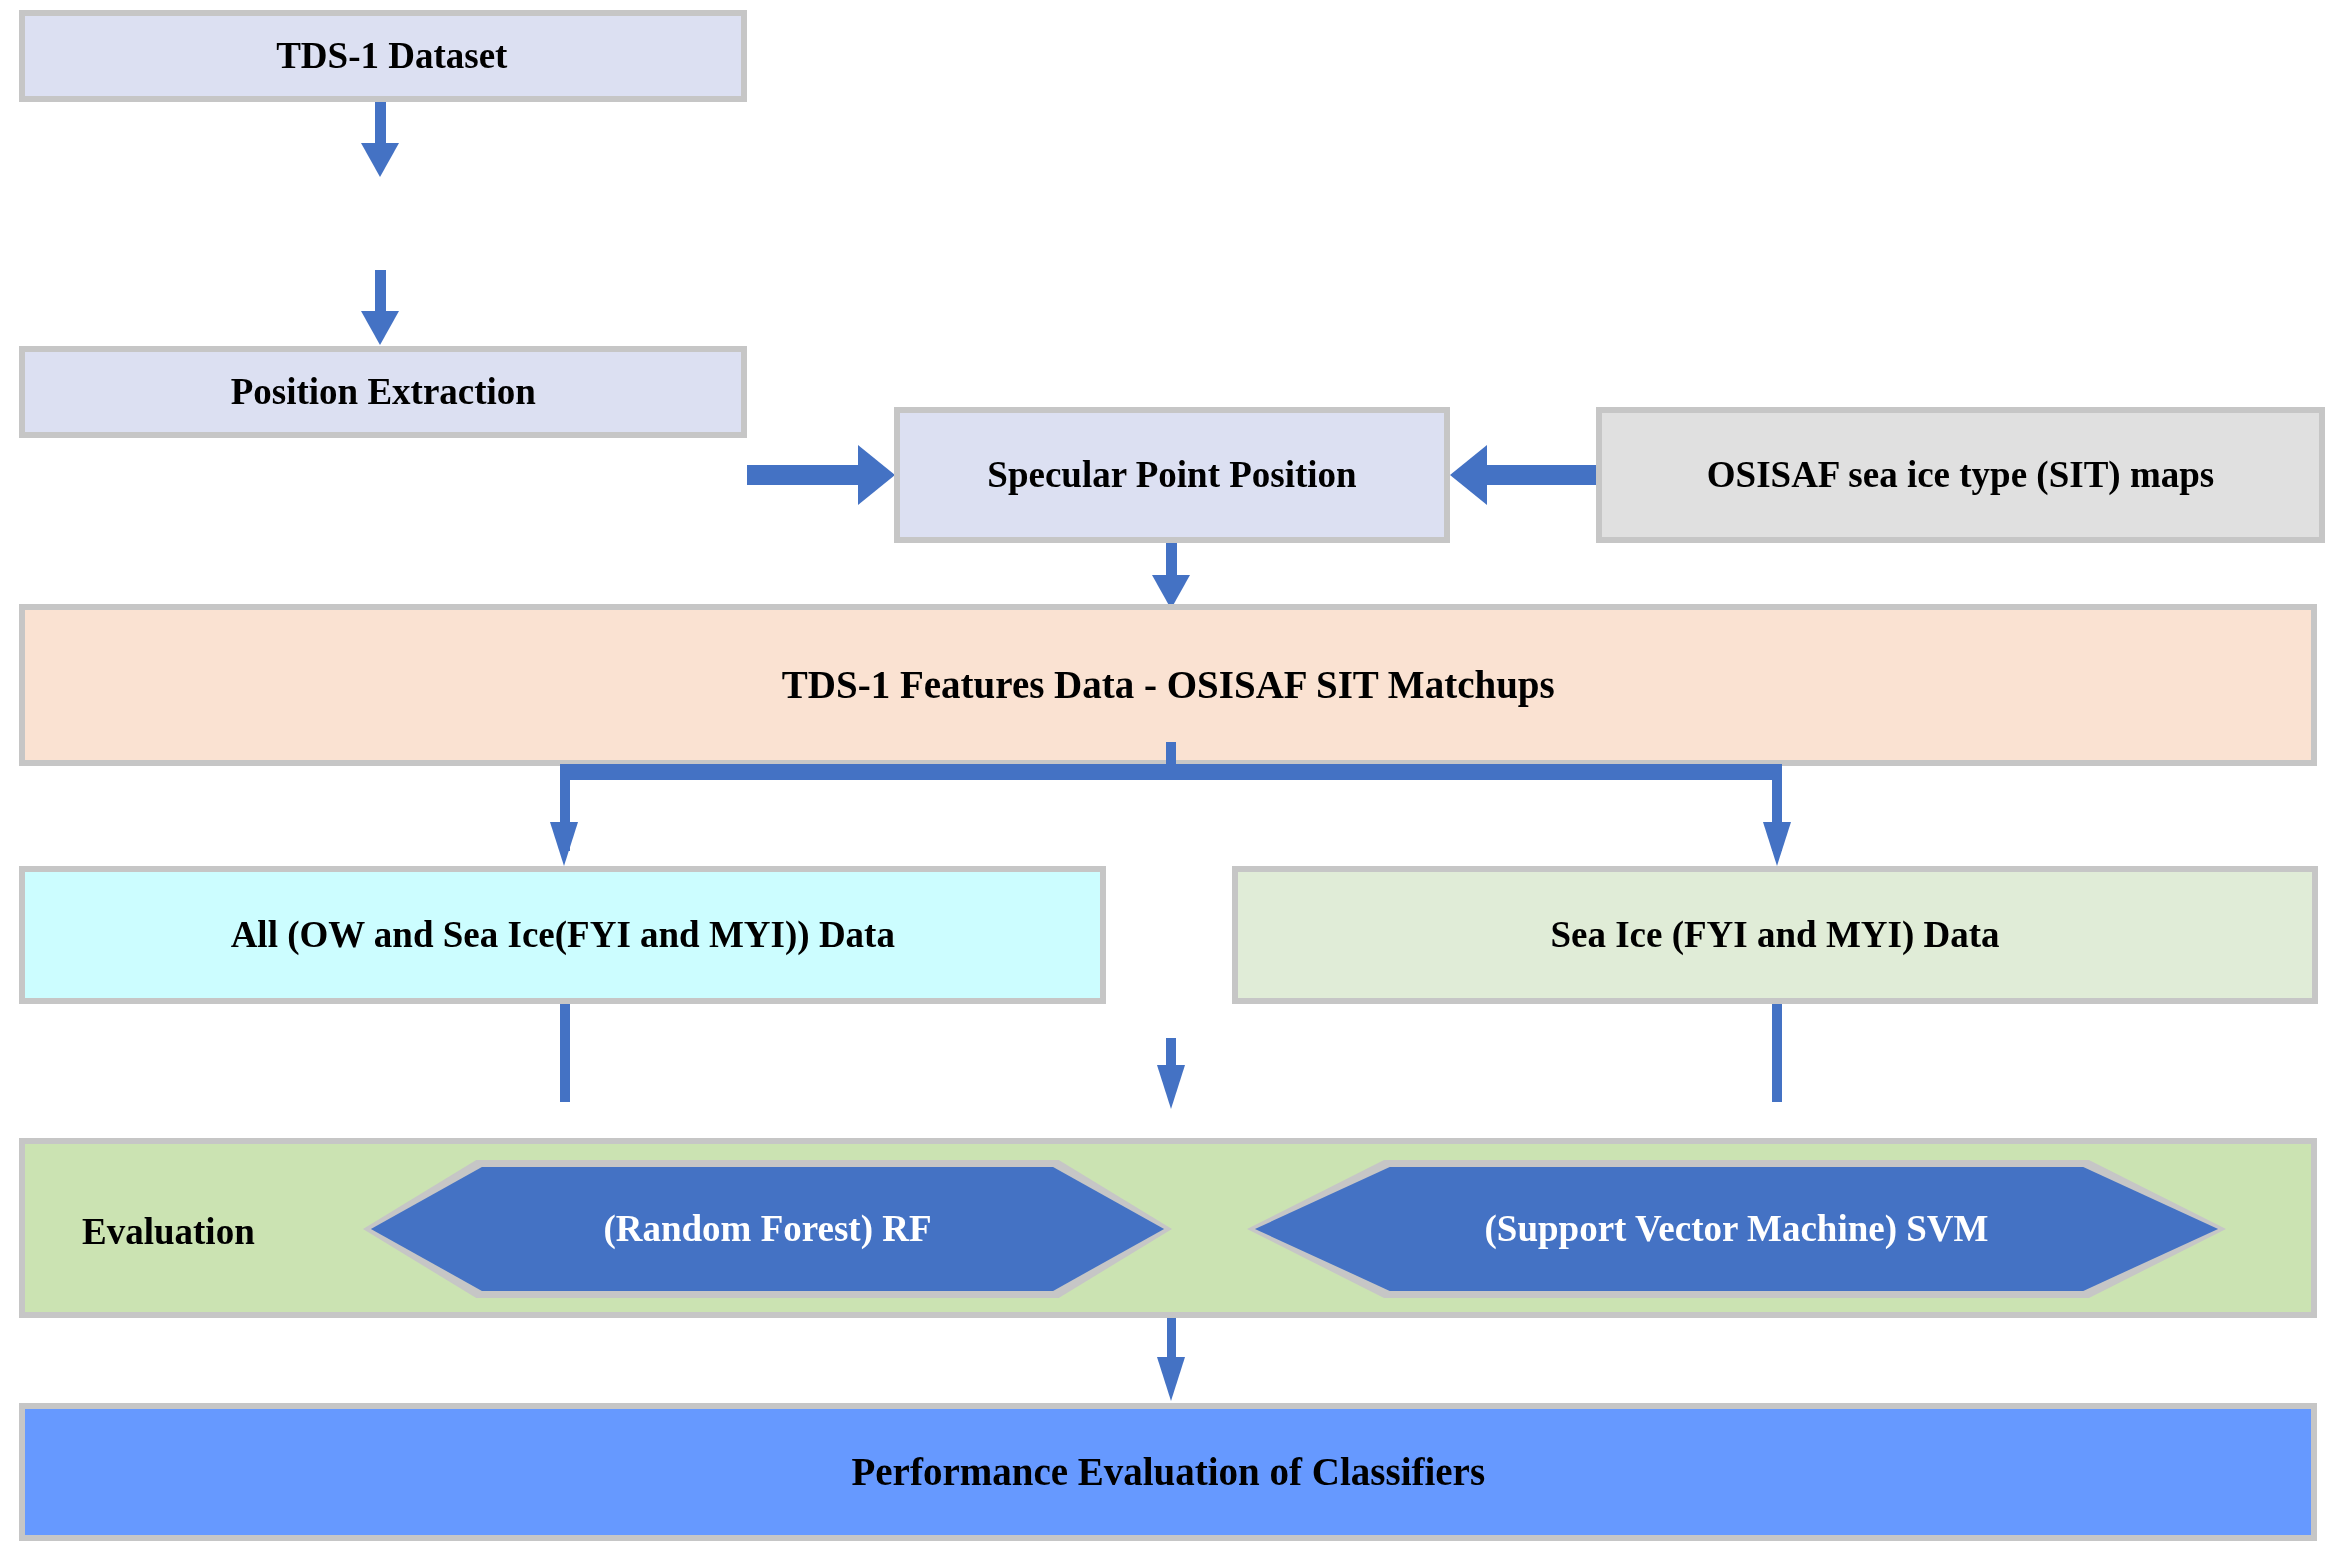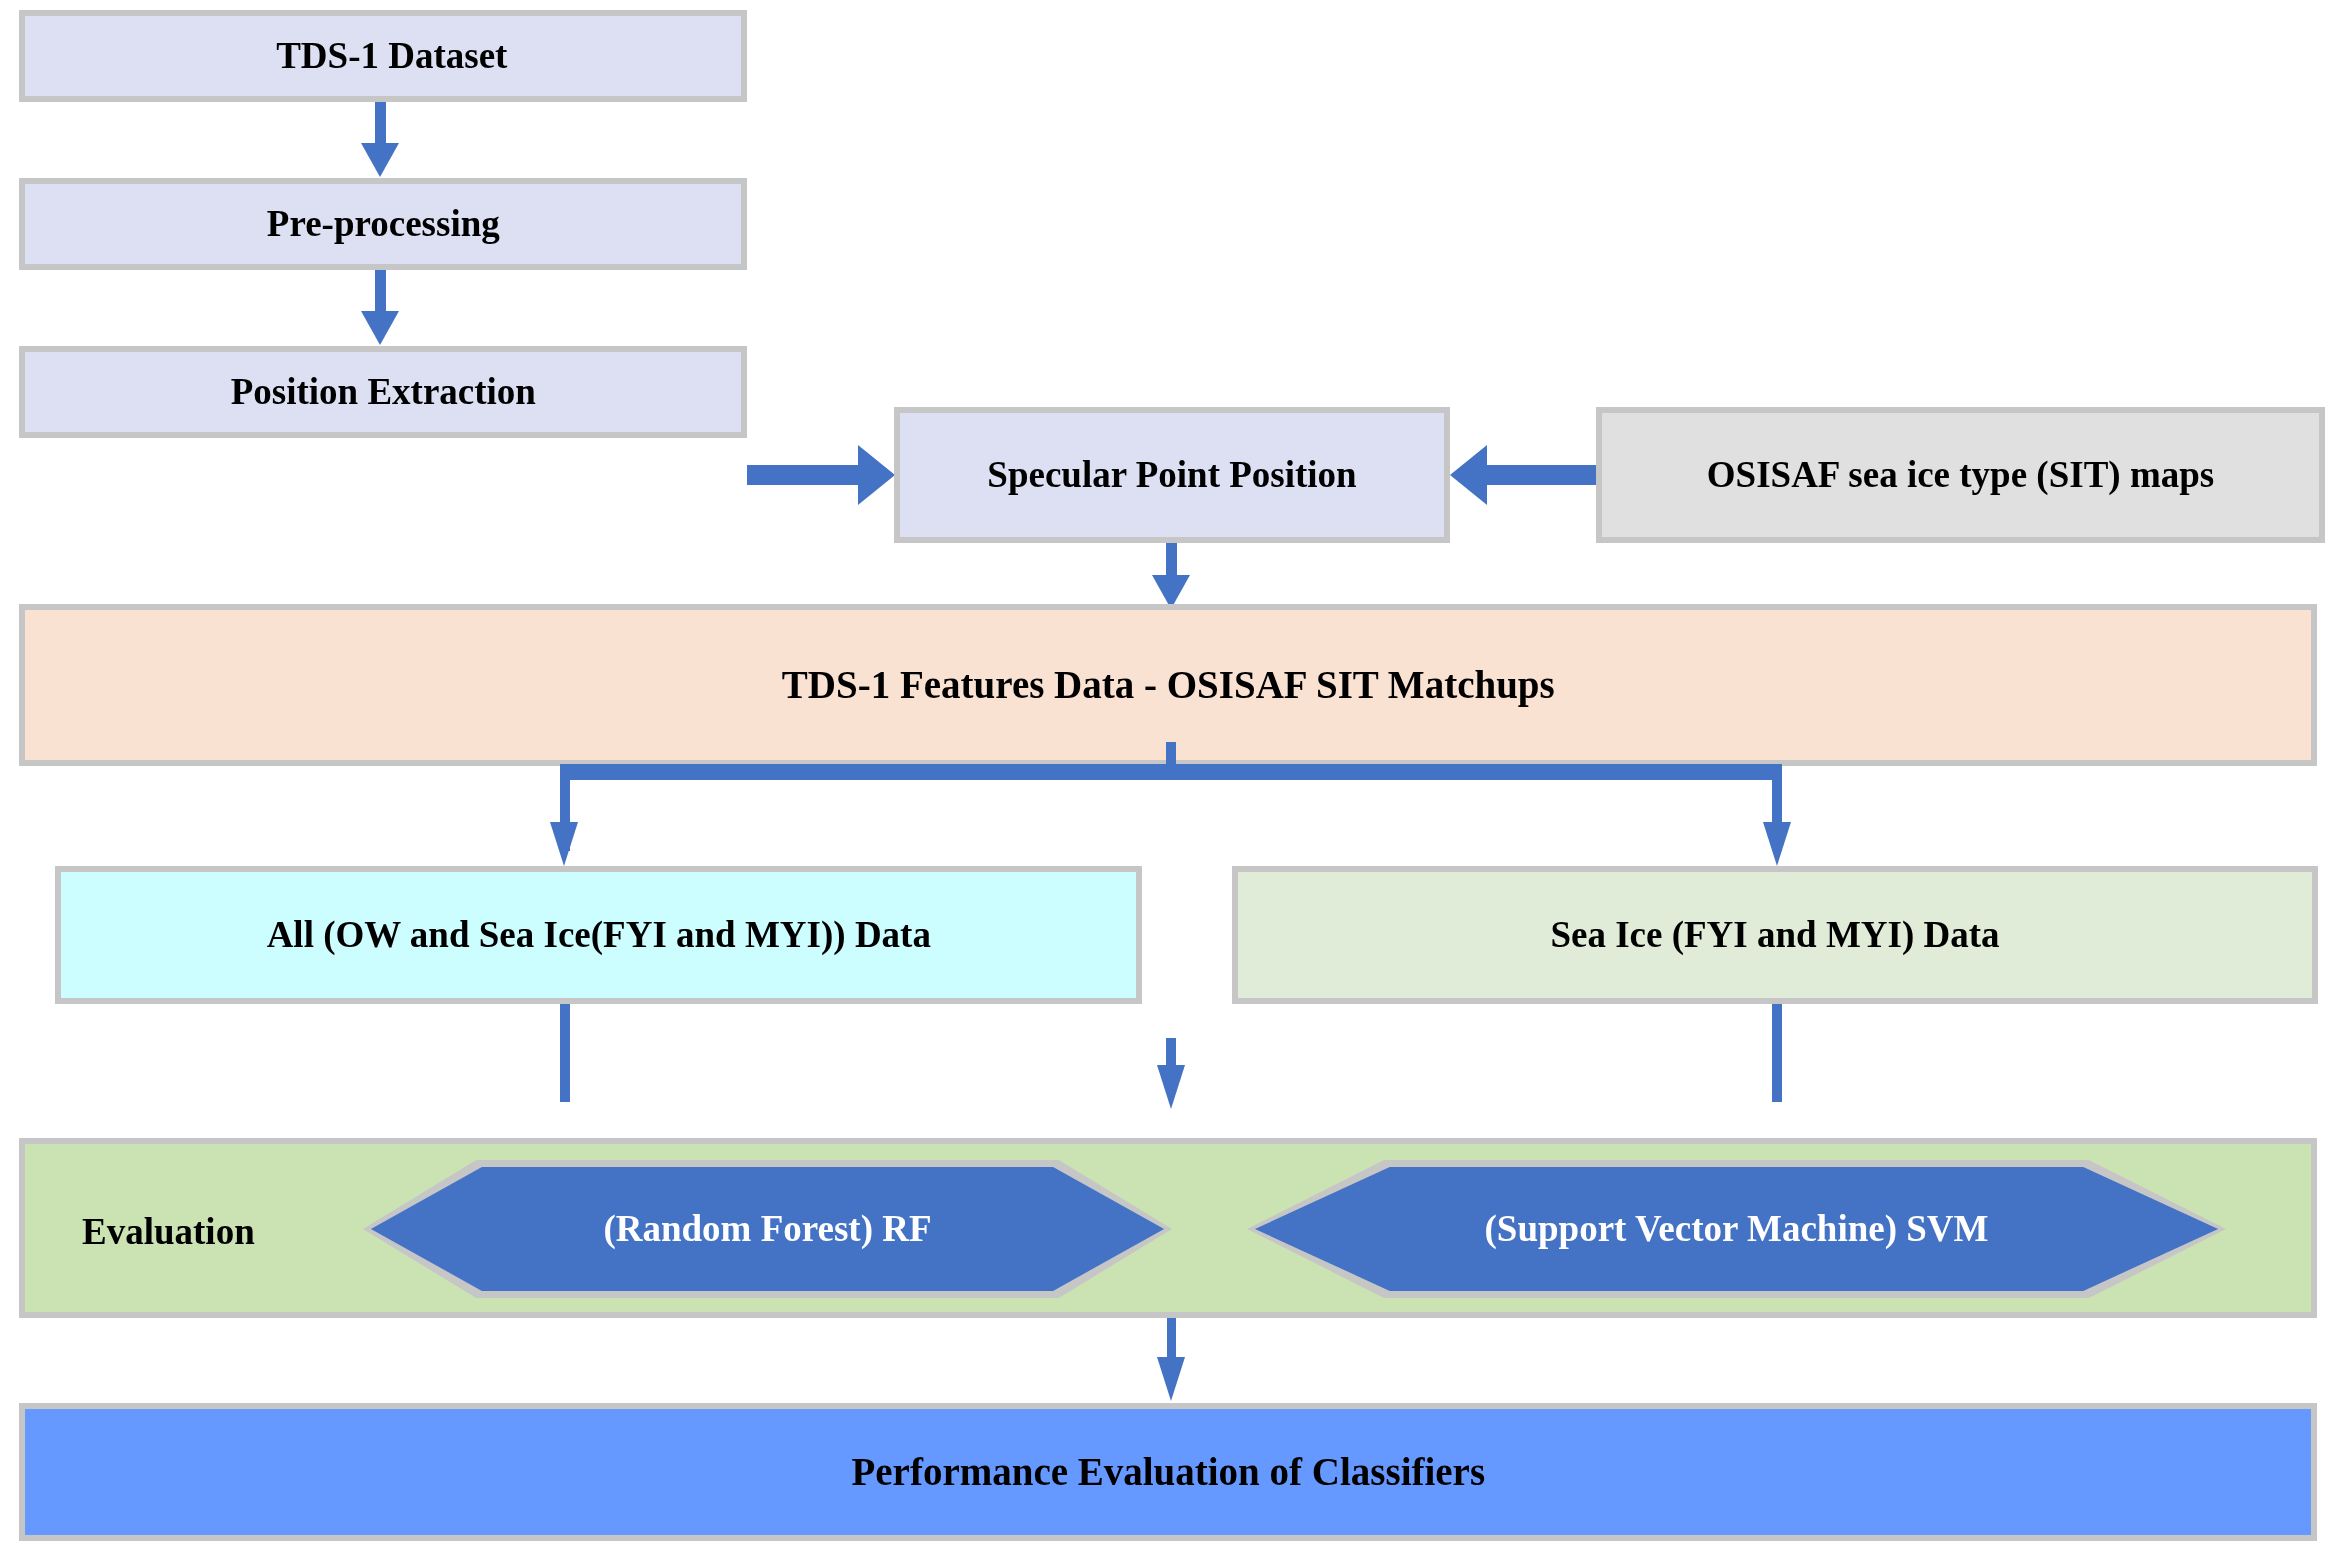--- a/index.html
+++ b/index.html
@@ -29,21 +29,21 @@
     line-height: 1.15;
   }
   .node-label {
     display: block;
     padding: 0 10px;
   }
   
   .fill-lavender { background: #dce0f2; }
   .fill-gray     { background: #e0e0e0; }
   .fill-peach    { background: #fae2d2; }
-  .fill-cyan     { background: #ccfdff; margin-left: 36px; }
+  .fill-cyan     { background: #ccfdff; }
   .fill-palegreen{ background: #e0ecd7; }
   .fill-green    { background: #cbe3b2; }
   .fill-blue     { background: #6699ff; }
 
   
   .conn {
     position: absolute;
     background: #4472c4;
   }
   .arrowhead-down {
@@ -115,23 +115,20 @@
 
 <div id="canvas">
 
   <div class="node fill-lavender" style="left:19.3px; top:10px; width:728px; height:92px; font-size:37px;padding-left:17px;">
     <span class="node-label">TDS-1 Dataset</span>
   </div>
 
   <div class="conn" style="left:375px; top:102px; width:11.4px; height:47px;"></div>
   <div class="arrowhead-down" style="left:361px; top:143px;"></div>
 
-  <div class="node fill-lavender" style="left:19.3px; top:178px; width:728px; height:92px; font-size:37px;">
-    <span class="node-label">Pre-processing</span>
-  </div>
 
   <div class="conn" style="left:375px; top:270px; width:11.4px; height:47px;"></div>
   <div class="arrowhead-down" style="left:361px; top:311px;"></div>
 
   <div class="node fill-lavender" style="left:19.3px; top:346px; width:728px; height:92px; font-size:37px;">
     <span class="node-label">Position Extraction</span>
   </div>
 
   <div class="conn" style="left:747px; top:465px; width:127px; height:20px;"></div>
   <div class="arrowhead-right" style="left:858px; top:445px;"></div>

